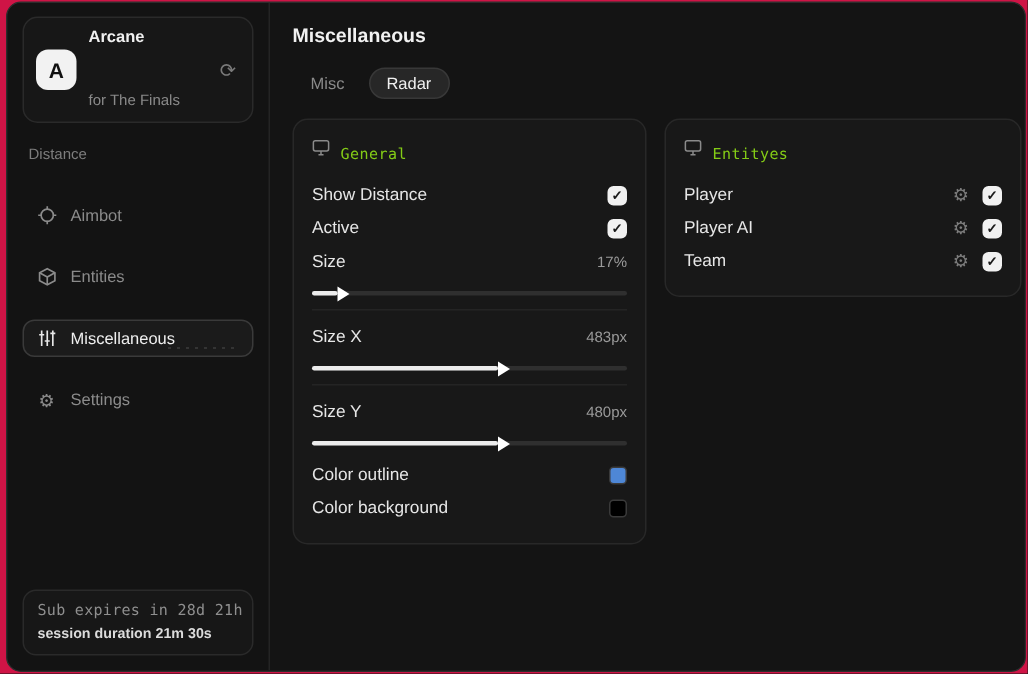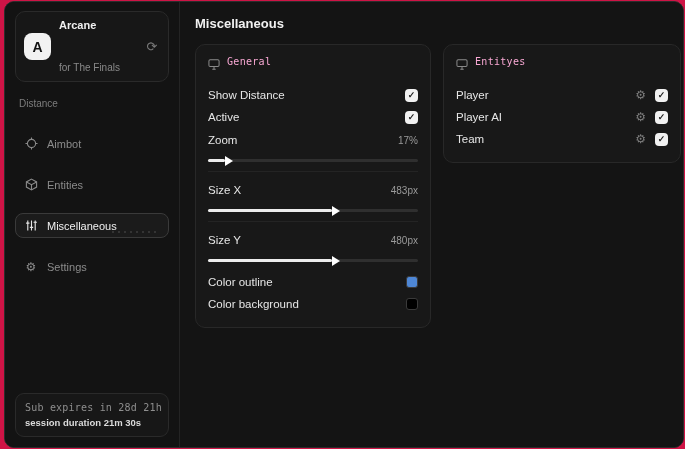--- a/index.html
+++ b/index.html
@@ -94,22 +94,22 @@
   .panels { display:flex; align-items:flex-start; gap:12px; margin-top:13px; }
   .panel {
     background:#181818;
     border:1px solid #282828;
     border-radius:10px;
     padding:11px 12px 12px 12px;
   }
   .panel.general { width:236px; }
   .panel.entities { width:238px; }
   .panel-header {
-    display:flex; align-items:flex-start; gap:7px;
-    color:#f9a8d4; margin-bottom:10px;
+    display:flex; align-items:flex-end; gap:7px;
+    color:#84cc16; margin-bottom:10px;
   }
   .panel-title {
     font-family:"DejaVu Sans Mono", monospace;
     font-size:10px; letter-spacing:.3px;
   }
   .row {
     display:flex; align-items:center; justify-content:space-between;
     min-height:22px;
   }
   .row-label { color:#e6e6e6; font-size:11.5px; }
@@ -215,20 +215,24 @@
       <div class="sub-expires">Sub expires in 28d 21h</div>
       <div class="sub-session">session duration 21m 30s</div>
     </div>
 
   </aside>
 
   <main class="main">
 
     <div class="page-title">Miscellaneous</div>
 
+    <div class="tabs">
+      <div class="tab">Misc</div>
+      <div class="tab selected">Radar</div>
+    </div>
 
     <div class="panels">
 
       <section class="panel general">
         <div class="panel-header">
           <span class="mono-icon">
             <svg width="12" height="11" viewBox="0 0 14 13" fill="none" stroke="#8a8a8a" stroke-width="1.2">
               <rect x="1" y="1" width="12" height="8" rx="1.5"></rect>
               <line x1="5" y1="12" x2="9" y2="12"></line>
                 <line x1="7" y1="9" x2="7" y2="12"></line>
@@ -242,21 +246,21 @@
           <span class="checkbox"></span>
         </div>
 
         <div class="row">
           <span class="row-label">Active</span>
           <span class="checkbox"></span>
         </div>
 
         <div class="slider-group">
           <div class="row">
-            <span class="row-label">Zoom</span>
+            <span class="row-label">Size</span>
             <span class="row-value">17%</span>
           </div>
           <div class="slider-track">
             <div class="slider-fill" style="width: 8%;">
               <span class="slider-thumb"></span>
             </div>
           </div>
         </div>
 
         <div class="slider-group divided">

